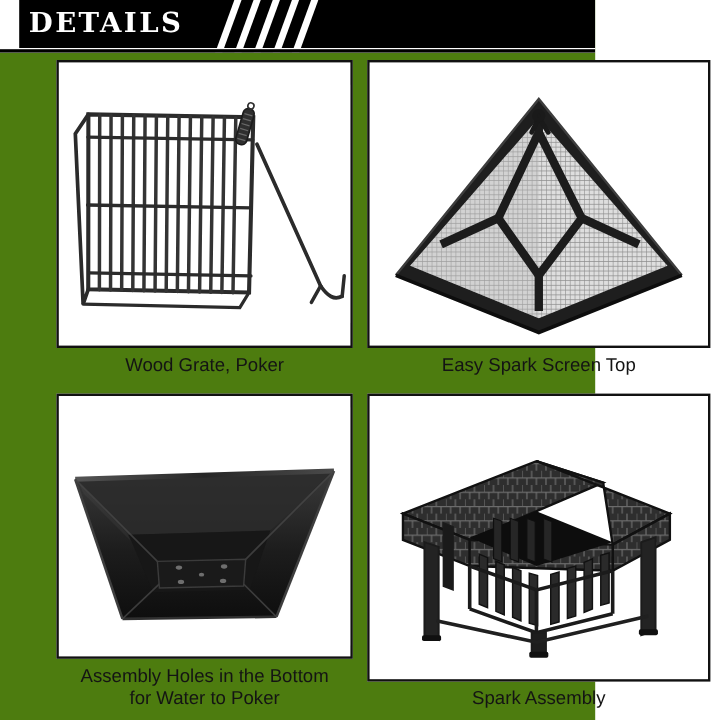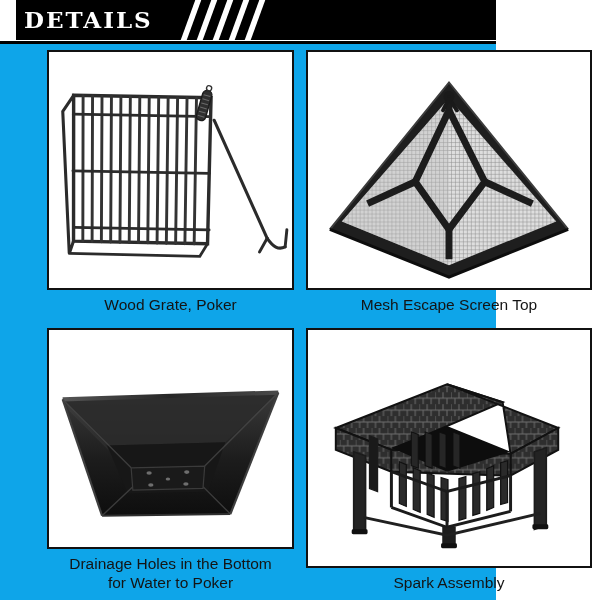--- a/index.html
+++ b/index.html
@@ -10,21 +10,21 @@
     width: 600px;
     height: 600px;
     background: #ffffff;
     font-family: "Liberation Sans", sans-serif;
     overflow: hidden;
   }
   .page {
     position: relative;
     width: 496px;
     height: 600px;
-    background: #0ea5e9;
+    background: #4d7c0f;
     box-sizing: border-box;
   }
 
   
   .header {
     position: relative;
     height: 44px;
     width: 100%;
     background: #ffffff;
     overflow: hidden;
@@ -244,21 +244,21 @@
 
           <path d="M22 176 L142 224 L262 176" fill="none" stroke="#0d0d0d" stroke-width="3"></path>
 
           <g stroke="#1a1a1a" stroke-width="4" fill="none" stroke-linecap="round">
             <path d="M136 56 L142 44 L150 56"></path>
             <circle cx="142" cy="42" r="3.5" fill="#1a1a1a"></circle>
           </g>
         </svg>
       </div>
       <div class="caption">
-        <span>Mesh Escape Screen Top</span>
+        <span>Easy Spark Screen Top</span>
       </div>
     </div>
 
     <div class="panel left">
       <div class="figure">
         <svg viewBox="0 0 284 232" preserveAspectRatio="xMidYMid meet">
           <defs>
             <linearGradient id="bowlGrad" x1="0" y1="0" x2="0" y2="1">
               <stop offset="0%" stop-color="#3a3a3a"></stop>
               <stop offset="55%" stop-color="#1c1c1c"></stop>
@@ -295,21 +295,21 @@
             <ellipse cx="161" cy="155" rx="3.1" ry="2.1"></ellipse>
             <ellipse cx="119" cy="170" rx="3.1" ry="2.1"></ellipse>
             <ellipse cx="160" cy="169" rx="3.1" ry="2.1"></ellipse>
             <ellipse cx="139" cy="163" rx="2.6" ry="1.8"></ellipse>
           </g>
 
           <path d="M20 74 L66 122 L70 130 L24 84 Z" fill="#5a5a5a" opacity="0.18"></path>
         </svg>
       </div>
       <div class="caption">
-        <span>Drainage Holes in the Bottom</span>
+        <span>Assembly Holes in the Bottom</span>
         <span class="line2">for Water to Poker</span>
       </div>
     </div>
 
     <div class="panel right">
       <div class="figure">
         <svg viewBox="0 0 284 232" preserveAspectRatio="xMidYMid meet">
           <defs>
             <pattern id="stonePat" width="16" height="12" patternUnits="userSpaceOnUse">
               <rect width="16" height="12" fill="#2e2e2e"></rect>

